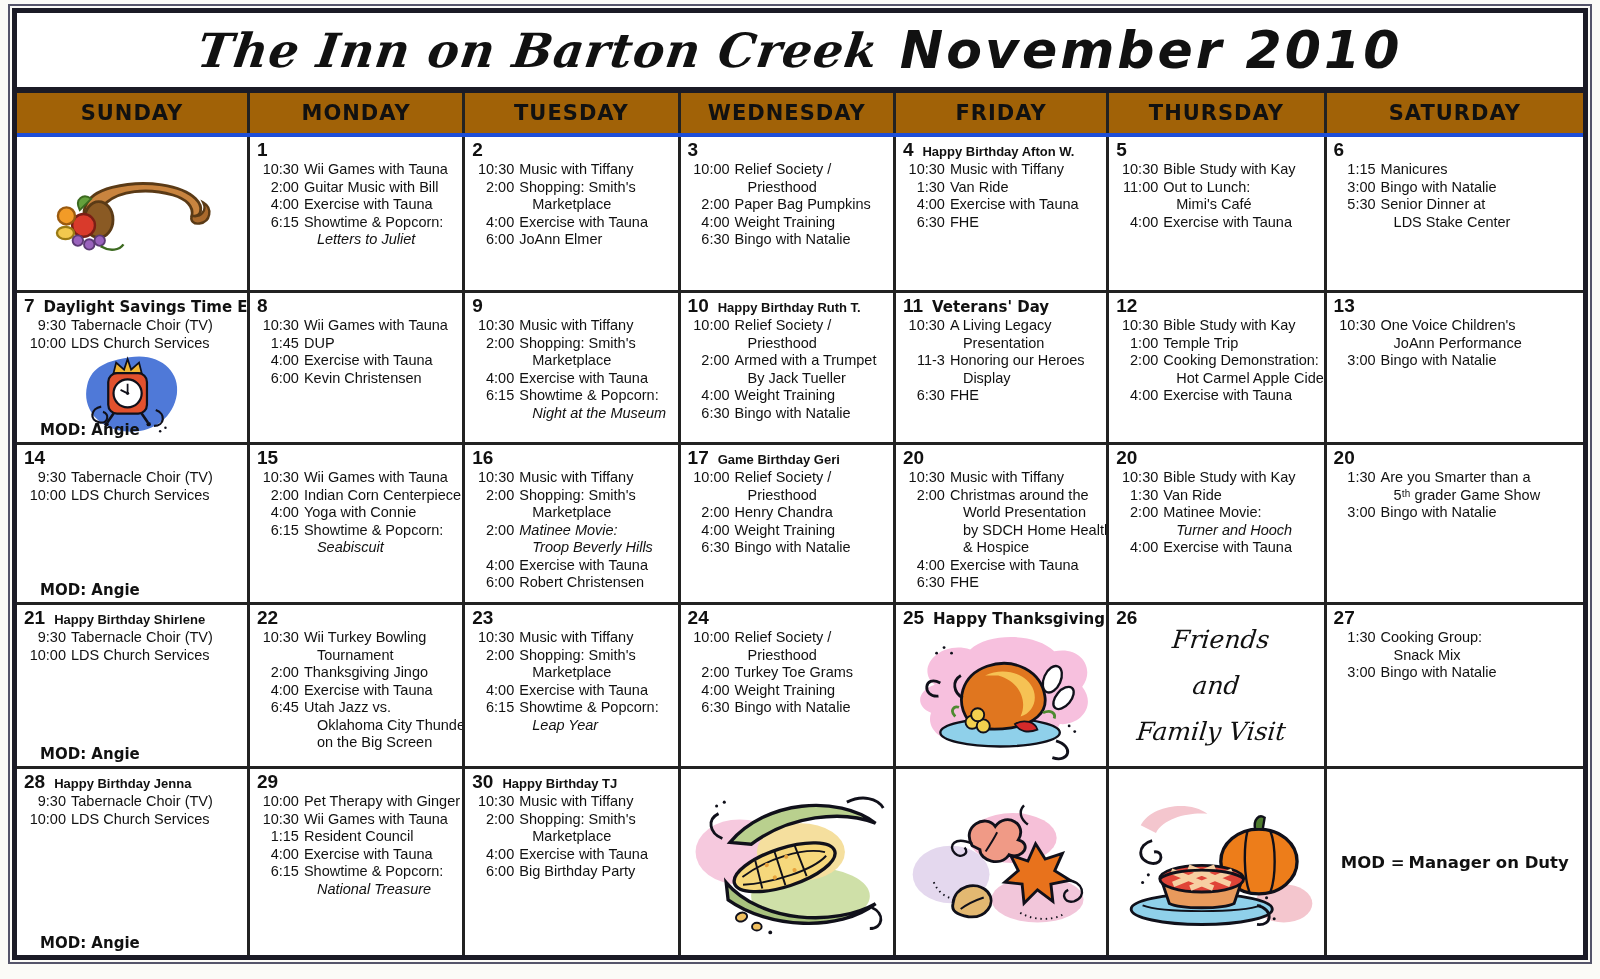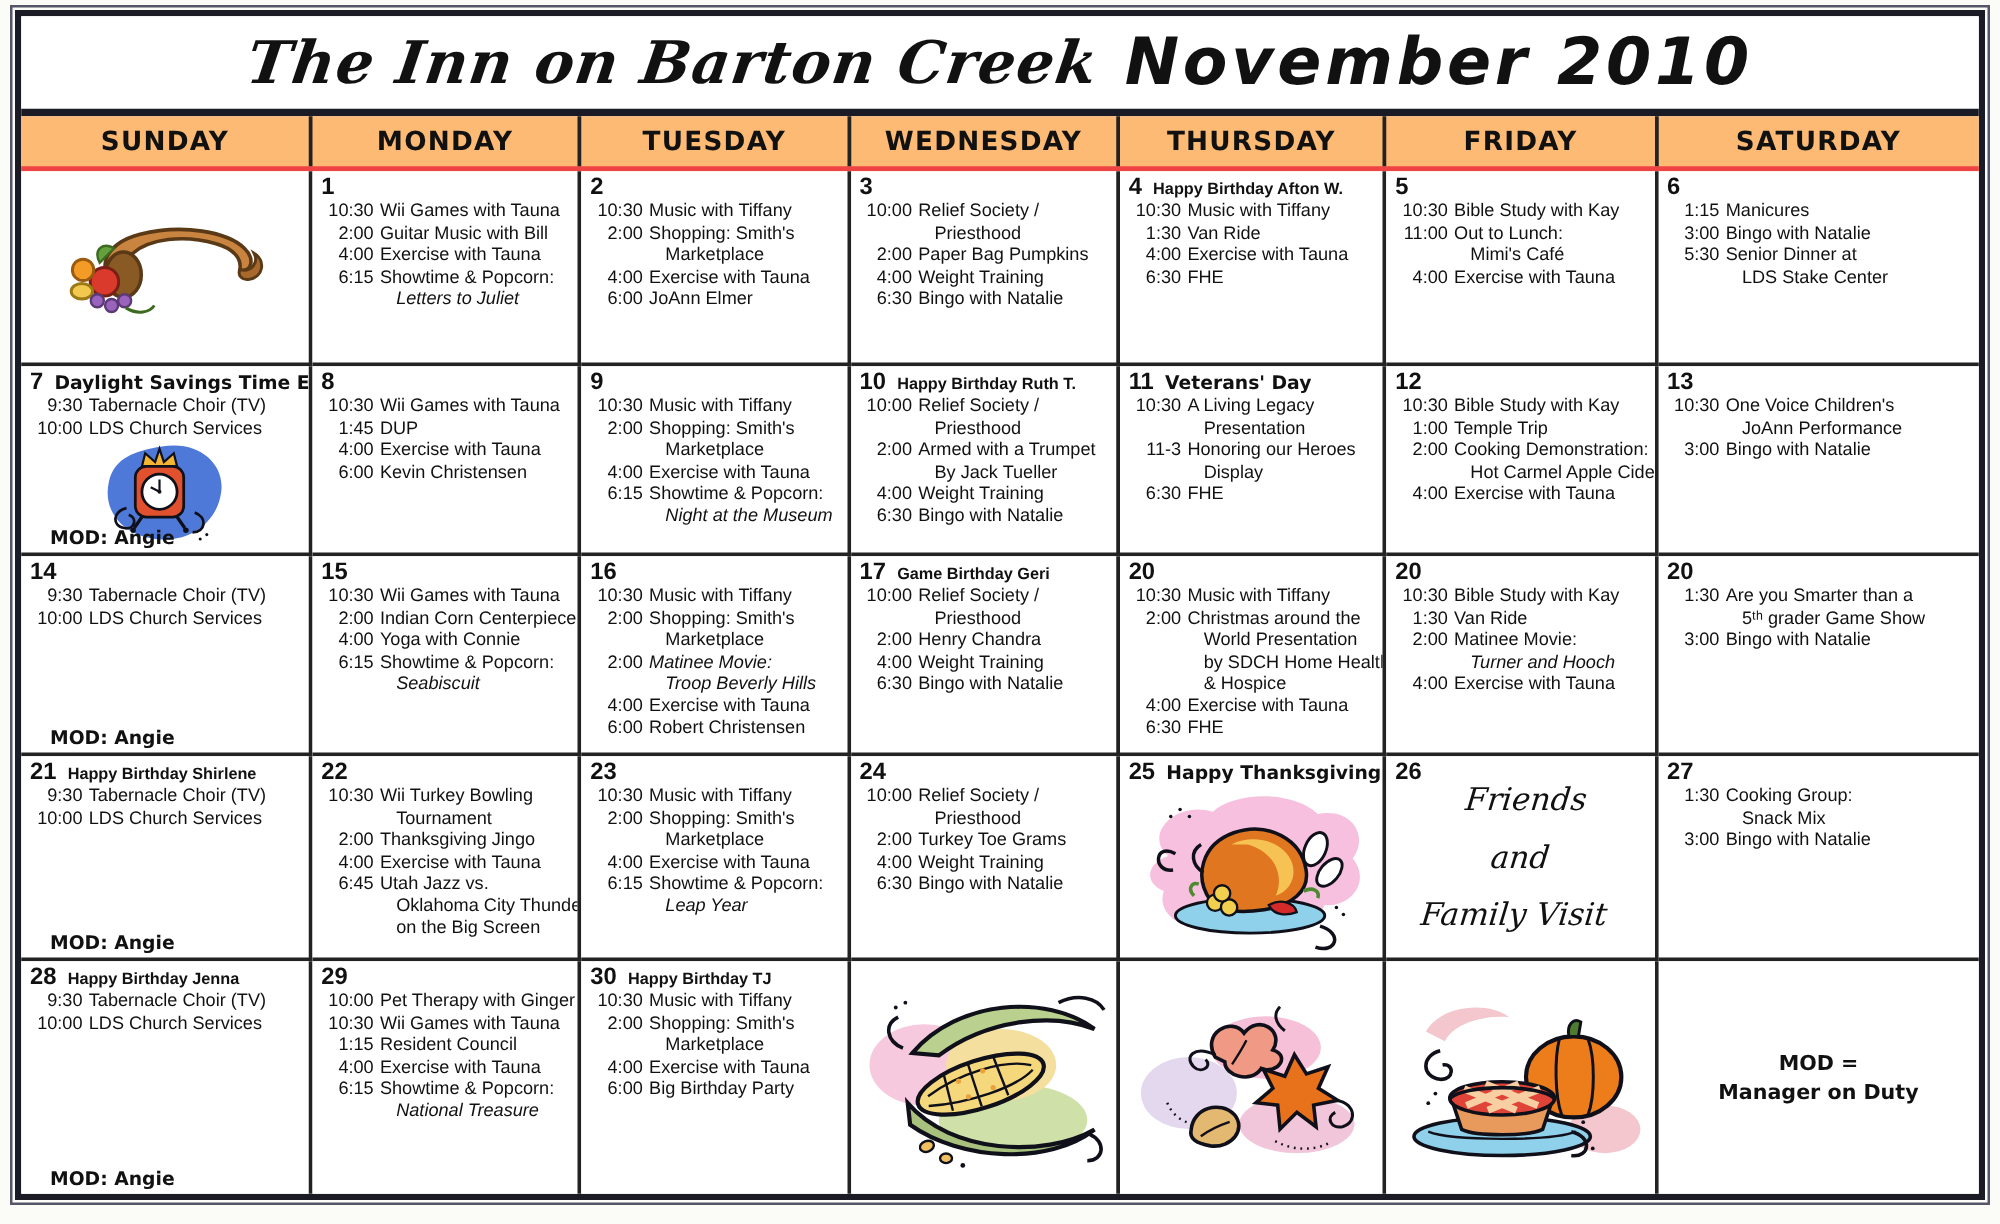--- a/index.html
+++ b/index.html
@@ -9,21 +9,21 @@
          outline:2px solid #55556a;outline-offset:2px;background:#fff;display:flex;flex-direction:column;}
   
   .titlebar{height:74px;flex:0 0 74px;border-bottom:6px solid #1b1b26;display:flex;align-items:center;
             justify-content:center;gap:22px;background:#fff;}
   .title-script{font-family:"DejaVu Serif",serif;font-style:italic;font-weight:bold;font-size:47px;
                 transform:skewX(-8deg);letter-spacing:1px;white-space:nowrap;}
   .title-month{font-family:"DejaVu Sans",sans-serif;font-weight:bold;font-style:italic;font-size:52px;
                letter-spacing:3px;white-space:nowrap;}
   
   .dayheaders{display:grid;grid-template-columns:238fr 220fr 220fr 220fr 218fr 222fr 262fr;
-              height:40px;flex:0 0 40px;background:#fdba74;border-bottom:4px solid #ef4444;}
+              height:40px;flex:0 0 40px;background:#a16207;border-bottom:4px solid #1d4ed8;}
   .dayheader{display:flex;align-items:center;justify-content:center;font-weight:bold;font-size:21px;
              letter-spacing:1px;border-right:3px solid #222;font-family:"DejaVu Sans",sans-serif;}
   .dayheader:last-child{border-right:none;text-align:center;}
   
   .grid{display:grid;grid-template-columns:238fr 220fr 220fr 220fr 218fr 222fr 262fr;
         grid-template-rows:156px 152px 160px 164px 1fr;flex:1 1 auto;}
   .cell{position:relative;border-right:3px solid #222;border-bottom:3px solid #222;background:#fff;
         padding:2px 3px 2px 4px;overflow:hidden;}
   .cell.lastcol{border-right:none;}
   .cell.lastrow{border-bottom:none;}
@@ -37,39 +37,39 @@
   .time{flex:0 0 45px;text-align:right;padding-right:5px;white-space:pre;}
   .etext{white-space:nowrap;}
   .evline.cont .etext{padding-left:13px;}
   .etext.it{font-style:italic;}
   .mod{position:absolute;left:23px;bottom:3px;font-family:"DejaVu Sans",sans-serif;font-weight:bold;font-size:15px;}
   .imgwrap{display:flex;justify-content:center;align-items:center;}
   .imgwrap.fill{position:absolute;left:0;right:0;top:24px;bottom:2px;}
   .imgwrap.whole{position:absolute;inset:0;}
   .visit{position:absolute;inset:0;display:flex;flex-direction:column;align-items:center;justify-content:center;
          gap:17px;font-family:"DejaVu Serif",serif;font-style:italic;font-size:25px;transform:skewX(-6deg);}
-  .legendbox{position:absolute;inset:0;display:flex;flex-direction:column;align-items:center;justify-content:center;
+  .legendbox{position:absolute;inset:0;display:flex;flex-direction:row;align-items:center;justify-content:center;
              gap:4px;font-family:"DejaVu Sans",sans-serif;font-weight:bold;font-size:16.5px;}
 </style>
 </head>
 <body>
 
 <div class="page">
   <div class="frame">
     <div class="titlebar">
       <span class="title-script">The Inn on Barton Creek</span>
       <span class="title-month">November 2010</span>
     </div>
     <div class="dayheaders" id="dayheaders">
         <div class="dayheader">SUNDAY</div>
         <div class="dayheader">MONDAY</div>
         <div class="dayheader">TUESDAY</div>
         <div class="dayheader">WEDNESDAY</div>
+        <div class="dayheader">FRIDAY</div>
         <div class="dayheader">THURSDAY</div>
-        <div class="dayheader">FRIDAY</div>
         <div class="dayheader">SATURDAY</div>
       </div>
     <div class="grid" id="grid">
         <div class="cell">
           <div class="imgwrap whole">
             <svg viewBox="0 0 170 120" width="162" height="114">
               <path d="M46,78 C26,64 32,40 64,32 C100,23 138,30 152,44 C161,53 158,64 148,62 C150,52 142,44 128,40 C100,32 72,36 58,48 C44,59 44,70 54,78 Z" fill="#c9843f" stroke="#5a3a16" stroke-width="3"></path>
               <path d="M148,62 C158,64 164,56 160,48 C170,54 168,68 156,70 C150,71 146,67 148,62 Z" fill="#a9692c" stroke="#5a3a16" stroke-width="2.5"></path>
               <ellipse cx="50" cy="66" rx="15" ry="19" fill="#8a5a24" stroke="#5a3a16" stroke-width="3"></ellipse>
               <circle cx="34" cy="72" r="12" fill="#d93a2b" stroke="#7a1f15" stroke-width="2.5"></circle>

